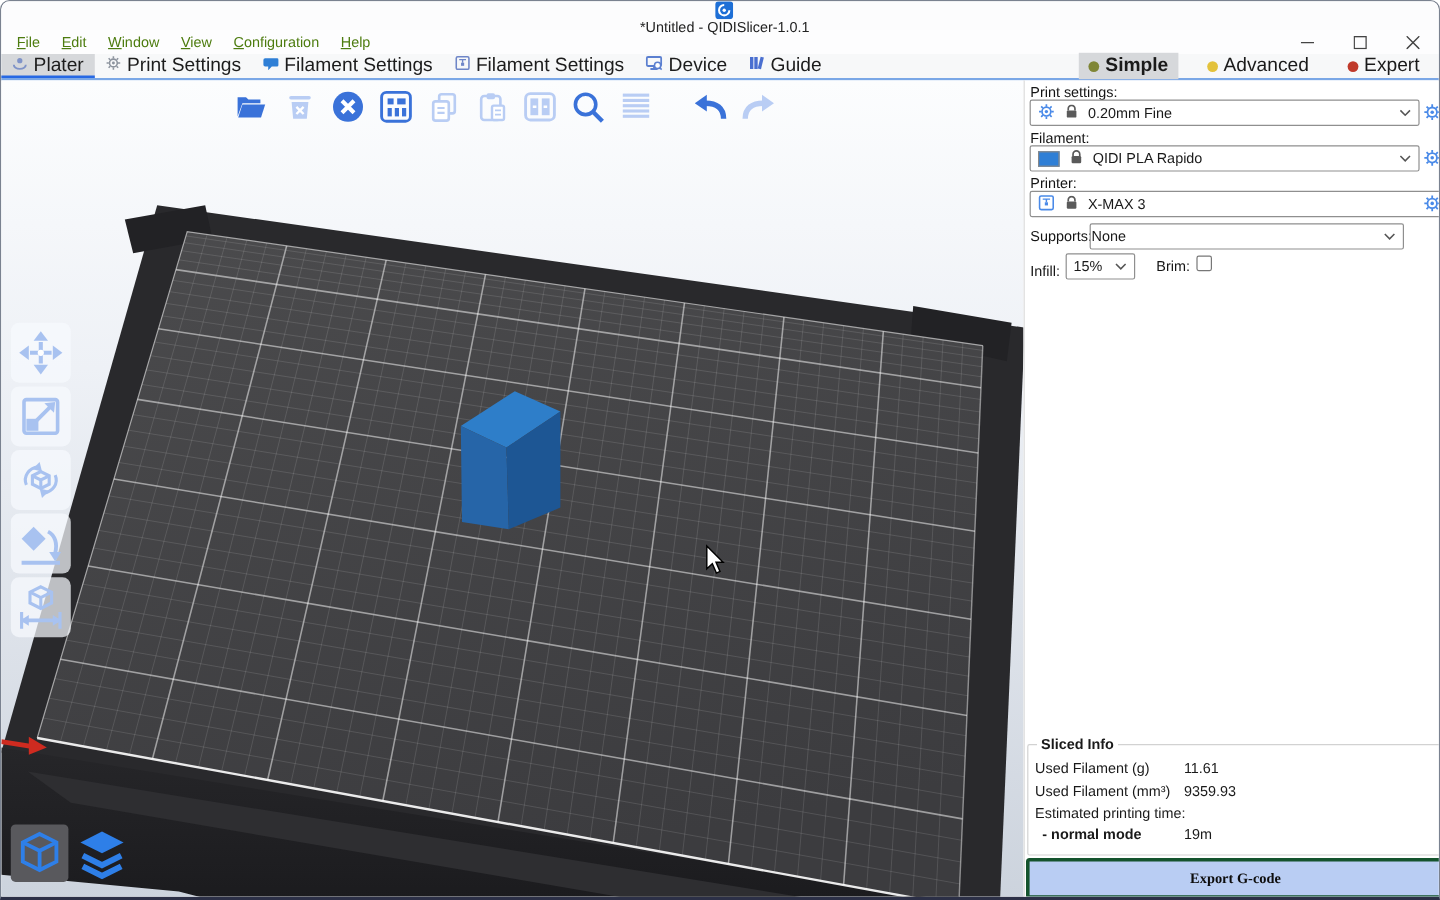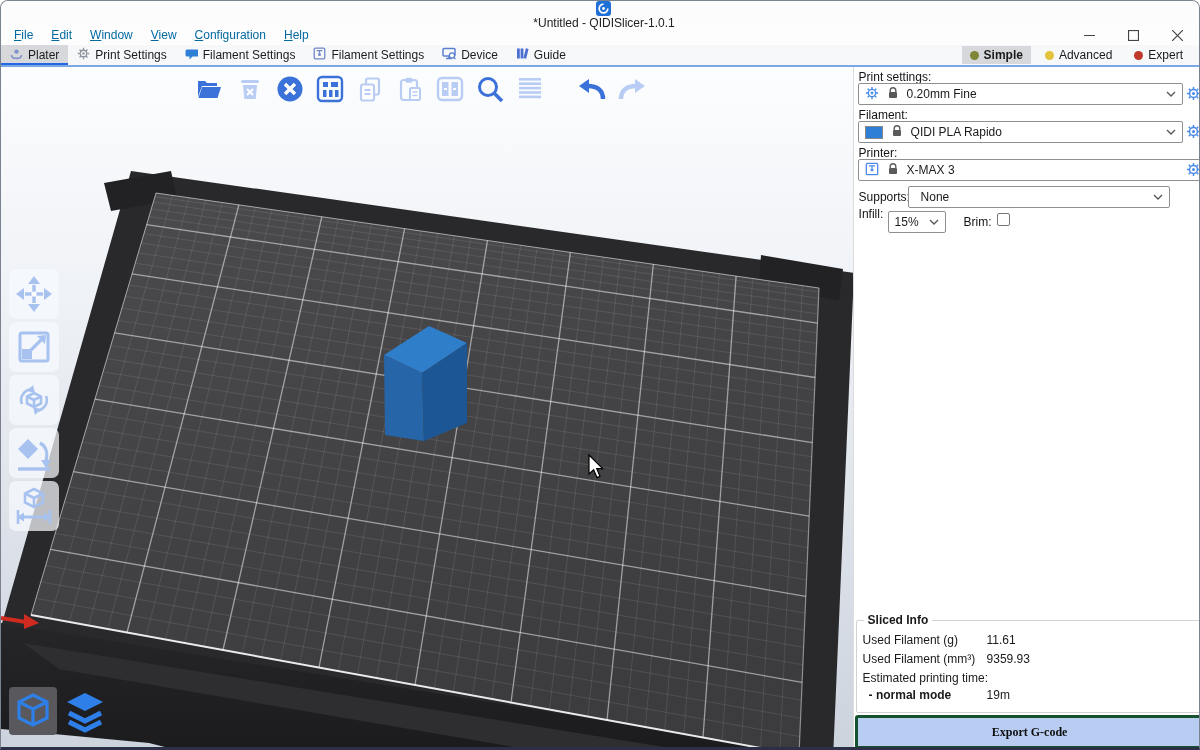--- a/index.html
+++ b/index.html
@@ -8,28 +8,28 @@
 
   
   .titlebar{height:24px;display:flex;align-items:center;background:#fcfcfd;flex-direction:column;}
   .app-icon{margin-left:7px;display:flex;}
   .title-text{margin-left:8px;font-size:12px;color:#222;}
   .win-controls{margin-left:auto;display:flex;height:100%;}
   .win-btn{width:44px;height:100%;display:flex;align-items:center;justify-content:center;}
 
   
   .menubar{height:20px;display:flex;align-items:center;background:#fdfdfe;padding-left:4px;}
-  .menu-item{display:inline-block;padding:2px 9px;color:#0369a1;text-align:center;}
+  .menu-item{display:inline-block;padding:2px 9px;color:#4d7c0f;text-align:center;}
   .menu-item::first-letter{text-decoration:underline;}
 
   
-  .tabbar{height:20px;display:flex;align-items:stretch;background:#f7f8f9;font-size:12px;}
+  .tabbar{height:20px;display:flex;align-items:stretch;background:#f7f8f9;font-size:16px;}
   .tab{display:flex;align-items:center;gap:5px;padding:0 9px;color:#1c1c1c;}
   .tab.selected{background:#d6d8db;box-shadow:inset 0 -2px 0 #2668e4;}
-  .modes{margin-left:auto;display:flex;align-items:center;gap:6px;padding-right:8px;}
+  .modes{margin-left:auto;display:flex;align-items:center;gap:16px;padding-right:8px;}
   .mode{display:flex;align-items:center;gap:5px;padding:2px 8px;}
   .mode.selected{background:#d6d8db;font-weight:bold;}
   .dot{width:9px;height:9px;border-radius:50%;}
   .dot-simple{background:#7f8636;}
   .dot-advanced{background:#e3c23c;}
   .dot-expert{background:#c03a2b;}
   .separator{height:2px;background:#7aa7e6;}
 
   
   .main{display:flex;height:684px;}
@@ -532,30 +532,30 @@
           <svg width="15" height="15" viewBox="0 0 16 16">
             <g stroke="#4a8ae8" stroke-width="1.6" fill="none">
               <circle cx="8" cy="8" r="4.2"></circle>
               <path d="M8 1v2.4M8 12.6V15M1 8h2.4M12.6 8H15M3 3l1.7 1.7M11.3 11.3L13 13M13 3l-1.7 1.7M4.7 11.3L3 13"></path>
             </g>
             <circle cx="8" cy="8" r="1.6" fill="#4a8ae8"></circle>
           </svg>
         </span>
 
       <span class="rp-label" style="top:123px">Supports:</span>
-      <div class="combo" style="left:54px;top:119px;width:262px;padding-left:12px">
+      <div class="combo" style="left:54px;top:119px;width:262px;padding-left:1px">
         <span class="ctext">None</span>
         <span class="chev">
             <svg width="10" height="6">
               <path d="M1 1l4 4 4-4" stroke="#555" fill="none" stroke-width="1.3"></path>
             </svg>
           </span>
       </div>
 
-      <span class="rp-label" style="top:140px">Infill:</span>
+      <span class="rp-label" style="top:152px">Infill:</span>
       <div class="combo" style="left:34px;top:144px;width:58px">
         <span class="ctext">15%</span>
         <span class="chev">
             <svg width="10" height="6">
               <path d="M1 1l4 4 4-4" stroke="#555" fill="none" stroke-width="1.3"></path>
             </svg>
           </span>
       </div>
       <span class="rp-label" style="left:110px;top:148px">Brim:</span>
       <span class="checkbox" style="left:143px;top:146px"></span>

